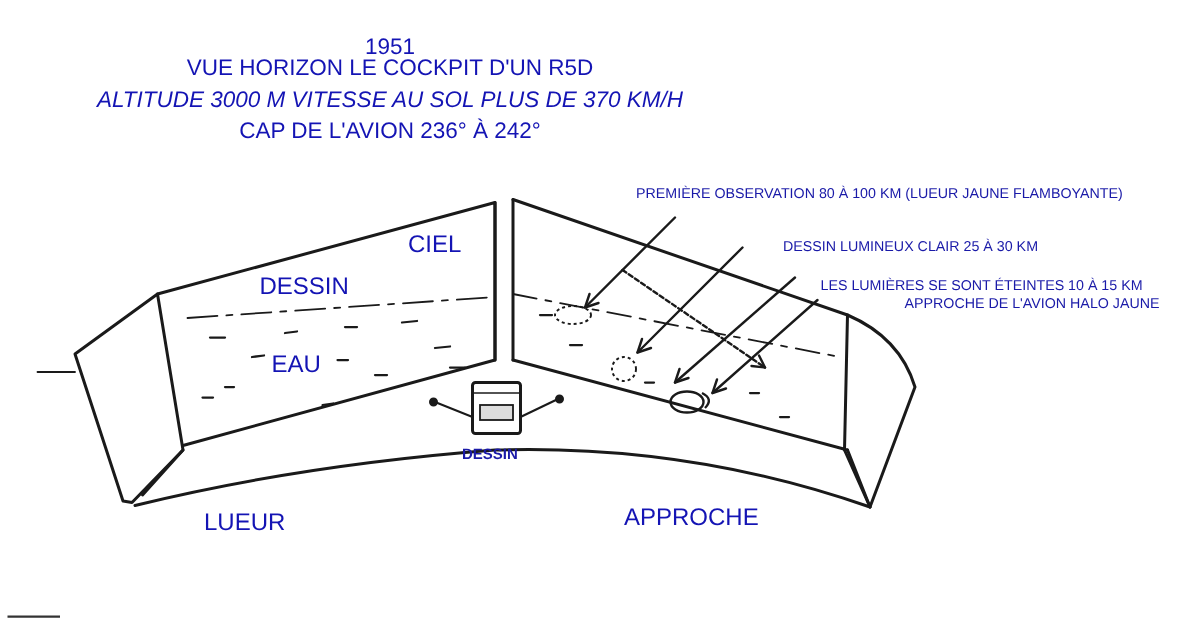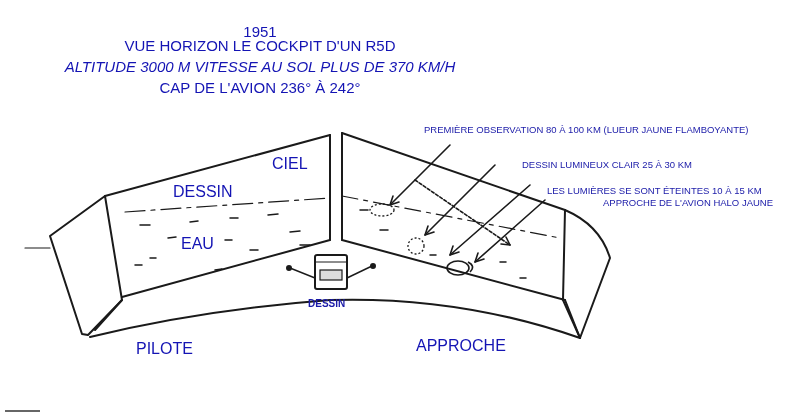--- a/index.html
+++ b/index.html
@@ -102,14 +102,14 @@
 <div class="lbl big" style="left:173px; top:184px;">DESSIN</div>
 <div class="lbl big" style="left:181px; top:236px;">EAU</div>
 
 <div class="lbl compas" style="left:308px; top:299px;">DESSIN</div>
 
 <div class="lbl small" style="left:380px; top:125px;">PREMIÈRE OBSERVATION 80 À 100 KM (LUEUR JAUNE FLAMBOYANTE)</div>
 <div class="lbl small" style="left:478px; top:148px;margin-top:12px;">DESSIN LUMINEUX CLAIR 25 À 30 KM</div>
 <div class="lbl small" style="left:503px; top:186px;">LES LUMIÈRES SE SONT ÉTEINTES 10 À 15 KM</div>
 <div class="lbl small" style="left:559px; top:198px;">APPROCHE DE L'AVION HALO JAUNE</div>
 
-<div class="lbl big" style="left:136px; top:341px;">PILOTE</div>
+<div class="lbl big" style="left:136px; top:341px;">LUEUR</div>
 <div class="lbl big" style="left:416px; top:338px;">APPROCHE</div>
 
 </body></html>

